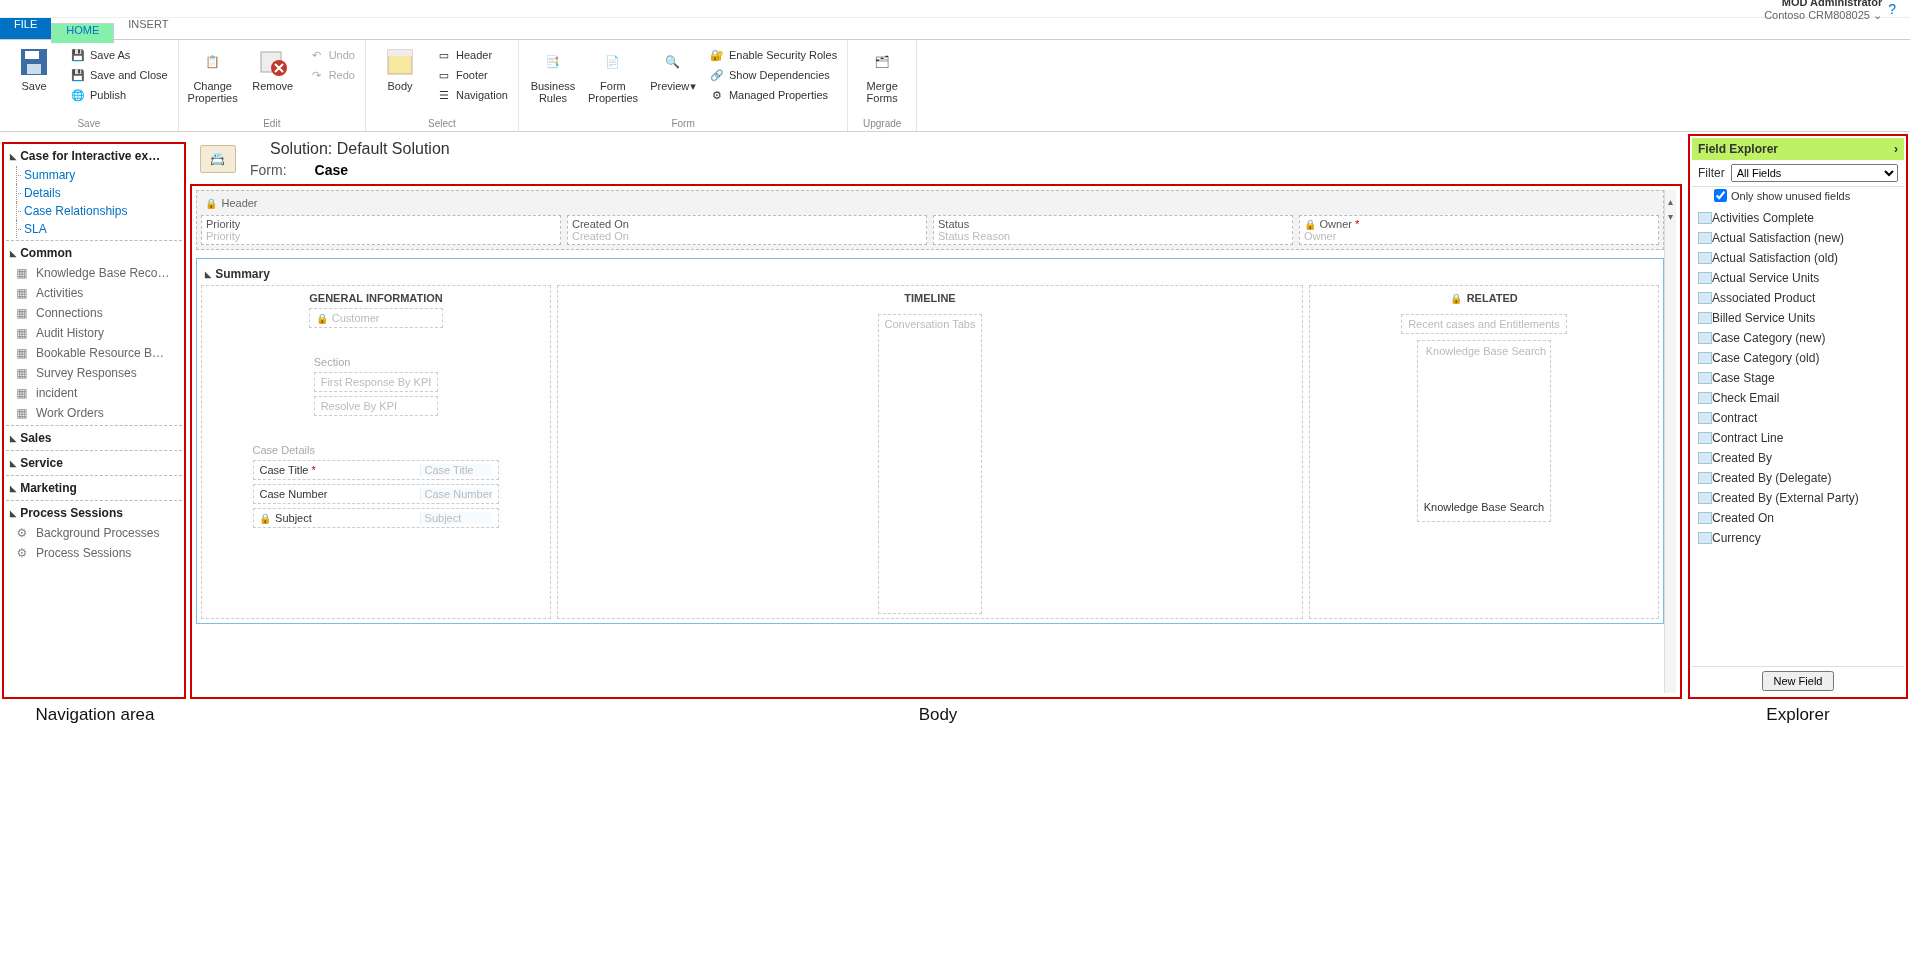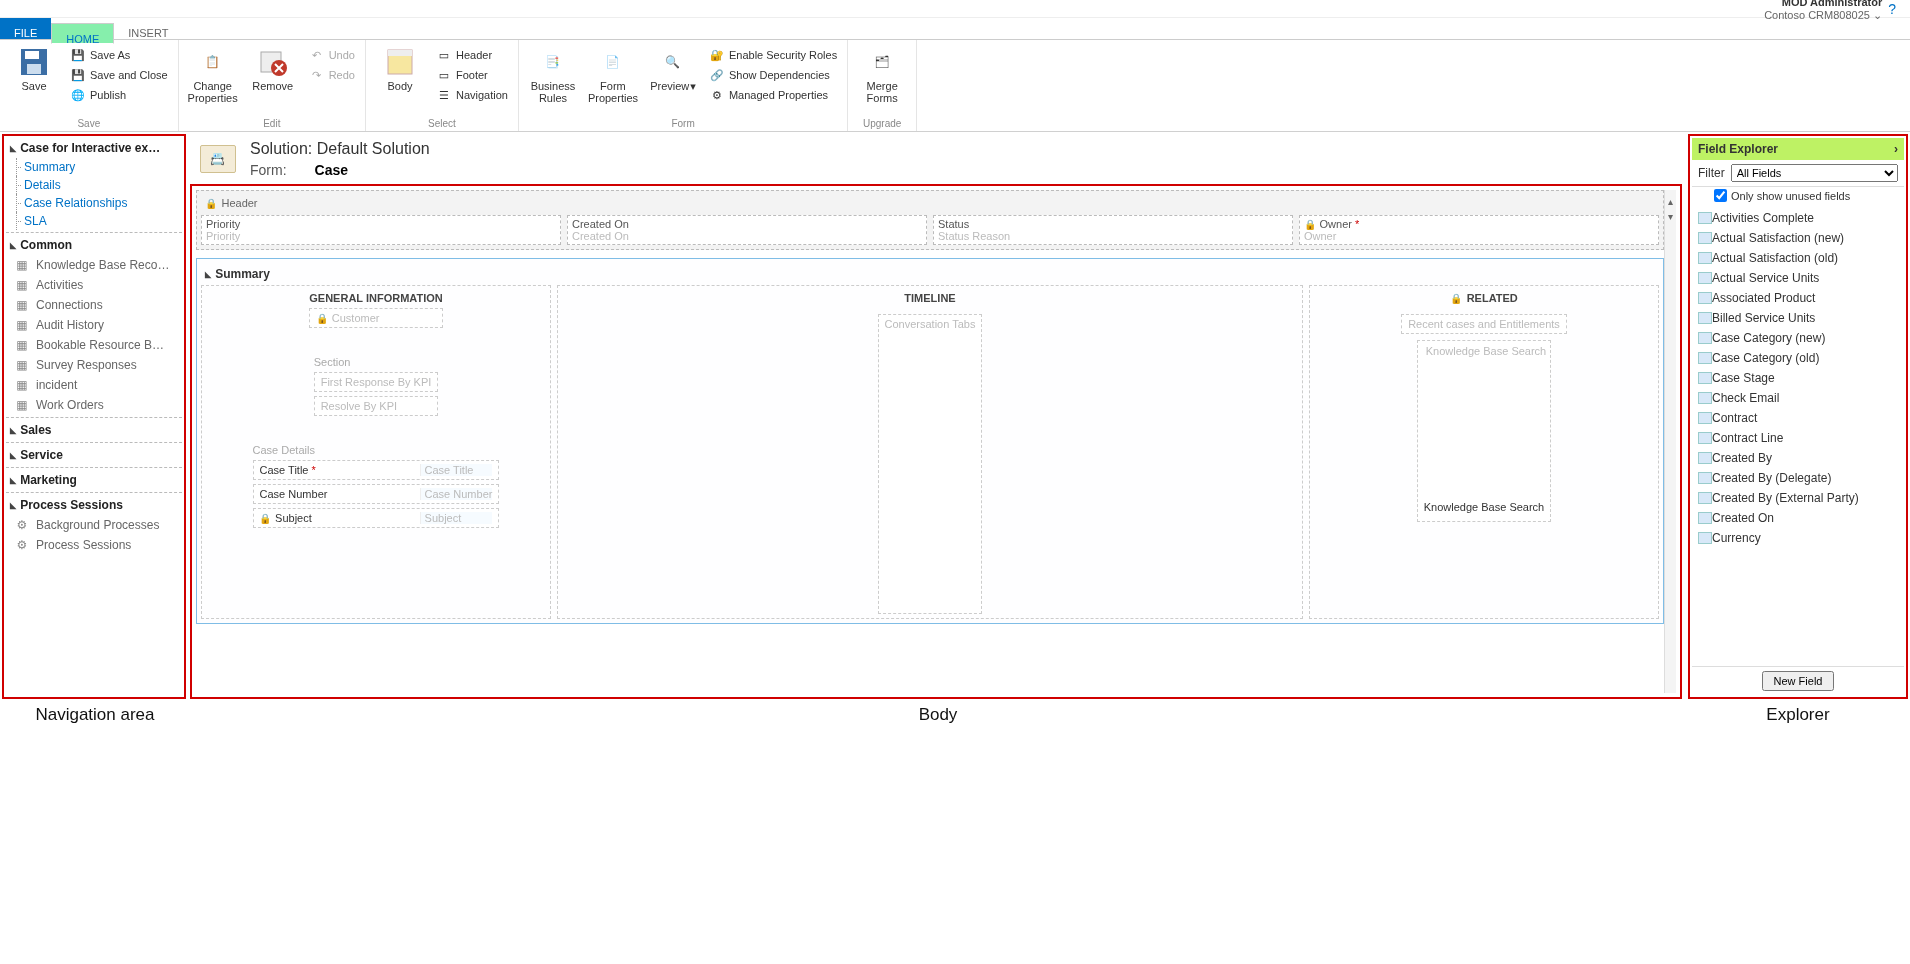--- a/index.html
+++ b/index.html
@@ -3,54 +3,54 @@
 <meta charset="utf-8">
 <style>
 * { margin:0; padding:0; box-sizing:border-box; font-family:"Segoe UI",Arial,sans-serif; }
 body { background:#fff; font-size:12px; color:#333; width:1910px; }
 .top-bar { height:18px; display:flex; justify-content:flex-end; align-items:center; padding:0 14px; border-bottom:1px solid #eee;}
 .user-info { text-align:right; line-height:13px; font-size:11px; }
 .user-info .name { font-weight:bold; }
 .user-info .org { color:#666; }
 .help-icon { color:#0072c6; margin-left:6px; font-size:14px; cursor:pointer;}
 .tabs { display:flex; border-bottom:1px solid #ccc; height:22px; }
-.tab { padding:9px 14px; font-size:11px; color:#666; cursor:pointer; }
+.tab { padding:0 14px; font-size:11px; color:#666; cursor:pointer; }
 .tab.file { background:#0072c6; color:#fff; }
 .tab.active { color:#0072c6; border:1px solid #ccc; border-bottom:1px solid #fff; background:#86efac; position:relative; top:5px;}
 .ribbon { display:flex; border-bottom:1px solid #d0d0d0; min-height:92px; background:#fff;}
 .ribbon-group { display:flex; flex-direction:column; border-right:1px solid #e5e5e5; padding:4px 6px 2px 6px; }
 .ribbon-group-label { text-align:center; font-size:10px; color:#888; margin-top:auto; padding-top:2px;}
 .ribbon-row { display:flex; gap:4px; flex:1;}
 .big-btn { display:flex; flex-direction:column; align-items:center; justify-content:flex-start; width:56px; padding:2px; cursor:pointer;}
 .big-btn .ic { width:32px; height:32px; margin-bottom:2px; display:flex; align-items:center; justify-content:center;}
 .big-btn span { font-size:11px; text-align:center; line-height:12px;}
 .small-btns { display:flex; flex-direction:column; gap:2px; justify-content:flex-start; padding-top:2px;}
 .small-btn { display:flex; align-items:center; gap:4px; padding:1px 4px; cursor:pointer; font-size:11px;}
 .small-btn .ic { width:16px; height:16px; display:flex; align-items:center; justify-content:center;}
 .small-btn.disabled { color:#aaa; }
 .dropdown-arr { font-size:8px; margin-left:1px;}
 
 .main { display:flex; }
-.nav { width:184px; border:2px solid #d00000; margin:2px 2px 0 2px; padding:2px; max-height:580px; overflow:hidden;}
+.nav { width:184px; border:2px solid #d00000; margin:10px 2px 0 2px; padding:2px; max-height:580px; overflow:hidden;}
 .nav-section { margin-bottom:2px;}
 .nav-head { font-weight:bold; font-size:12px; padding:3px 4px; color:#222; cursor:pointer; display:flex; align-items:center;}
 .nav-head::before { content:"◣"; display:inline-block; transform:rotate(0deg); font-size:8px; margin-right:4px; color:#444;}
 .nav-head.ellip { white-space:nowrap; overflow:hidden; text-overflow:ellipsis;}
 .nav-item { padding:2px 4px 2px 18px; color:#0072c6; cursor:pointer; font-size:12px; position:relative;}
 .nav-item.tree::before { content:""; position:absolute; left:10px; top:0; bottom:0; border-left:1px dotted #999;}
 .nav-item.tree::after { content:""; position:absolute; left:10px; top:9px; width:5px; border-top:1px dotted #999;}
 .nav-item.gray { color:#666; padding-left:8px; display:flex; align-items:center; gap:6px;}
 .nav-item.gray .ic { width:16px; height:16px; display:inline-flex; align-items:center; justify-content:center; color:#888;}
 .nav-div { border-top:1px dashed #bbb; margin:2px 0;}
 
 .body-wrap { flex:1; display:flex; flex-direction:column; }
 .body-header { display:flex; align-items:center; padding:8px 12px 4px 12px; gap:14px;}
 .body-header .entity-ic { width:36px; height:28px; background:#f4ecd8; border:1px solid #d0c090; border-radius:2px; display:flex; align-items:center; justify-content:center;}
 .body-header .titles { display:flex; flex-direction:column;}
-.body-header .sol { font-size:16px; color:#333;}
+.body-header .sol { font-size:16px; color:#333;margin-left:20px;}
 .body-header .formrow { font-size:14px; color:#555; margin-top:4px;}
 .body-header .formrow b { color:#000; margin-left:28px; font-weight:bold;}
 
 .canvas { border:2px solid #d00000; margin:2px 6px 0 2px; padding:4px; position:relative; min-height:515px; display:flex;}
 .canvas-inner { flex:1; }
 .collapse-bar { width:12px; background:#f4f4f4; border-left:1px solid #ddd; display:flex; flex-direction:column; align-items:center; justify-content:flex-start; padding-top:6px; gap:4px; font-size:10px; color:#666; cursor:pointer;}
 
 .hdr-box { border:1px dashed #bbb; background:#f3f3f3; padding:4px; margin-bottom:8px;}
 .hdr-title { font-size:11px; color:#666; padding:2px 4px 6px 4px; display:flex; align-items:center; gap:4px;}
 .lock { color:#c00; font-size:10px;}

